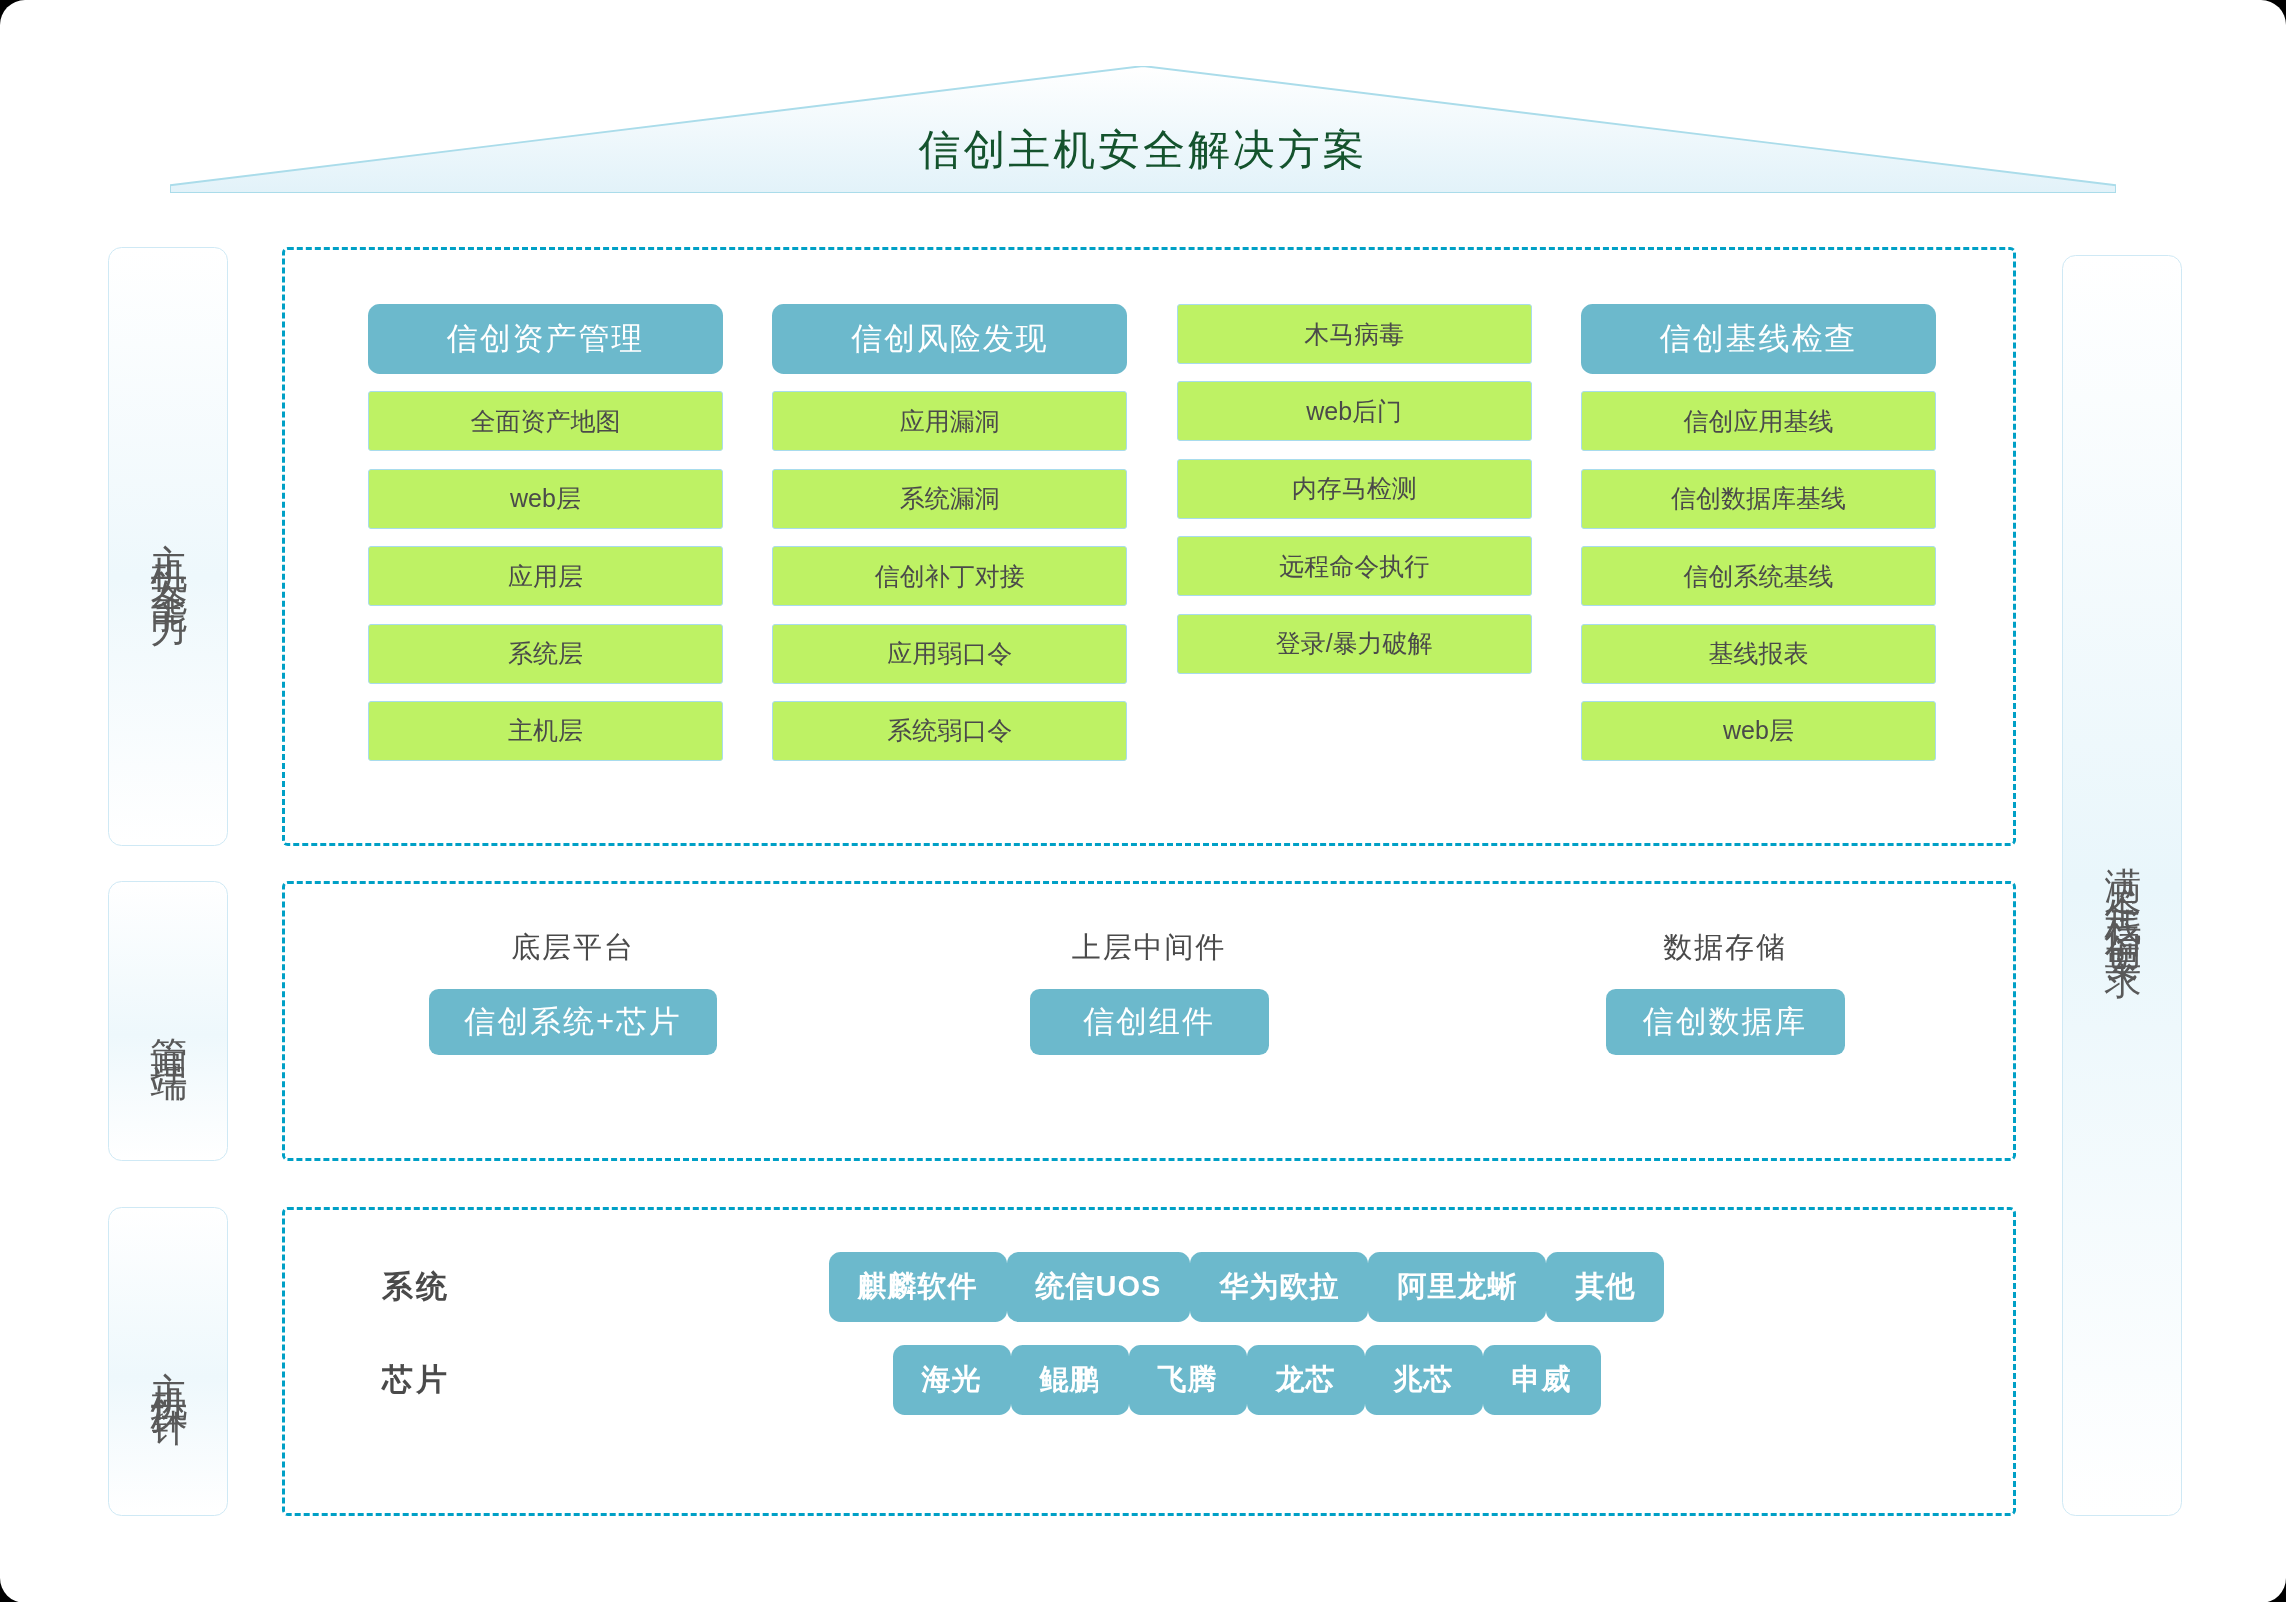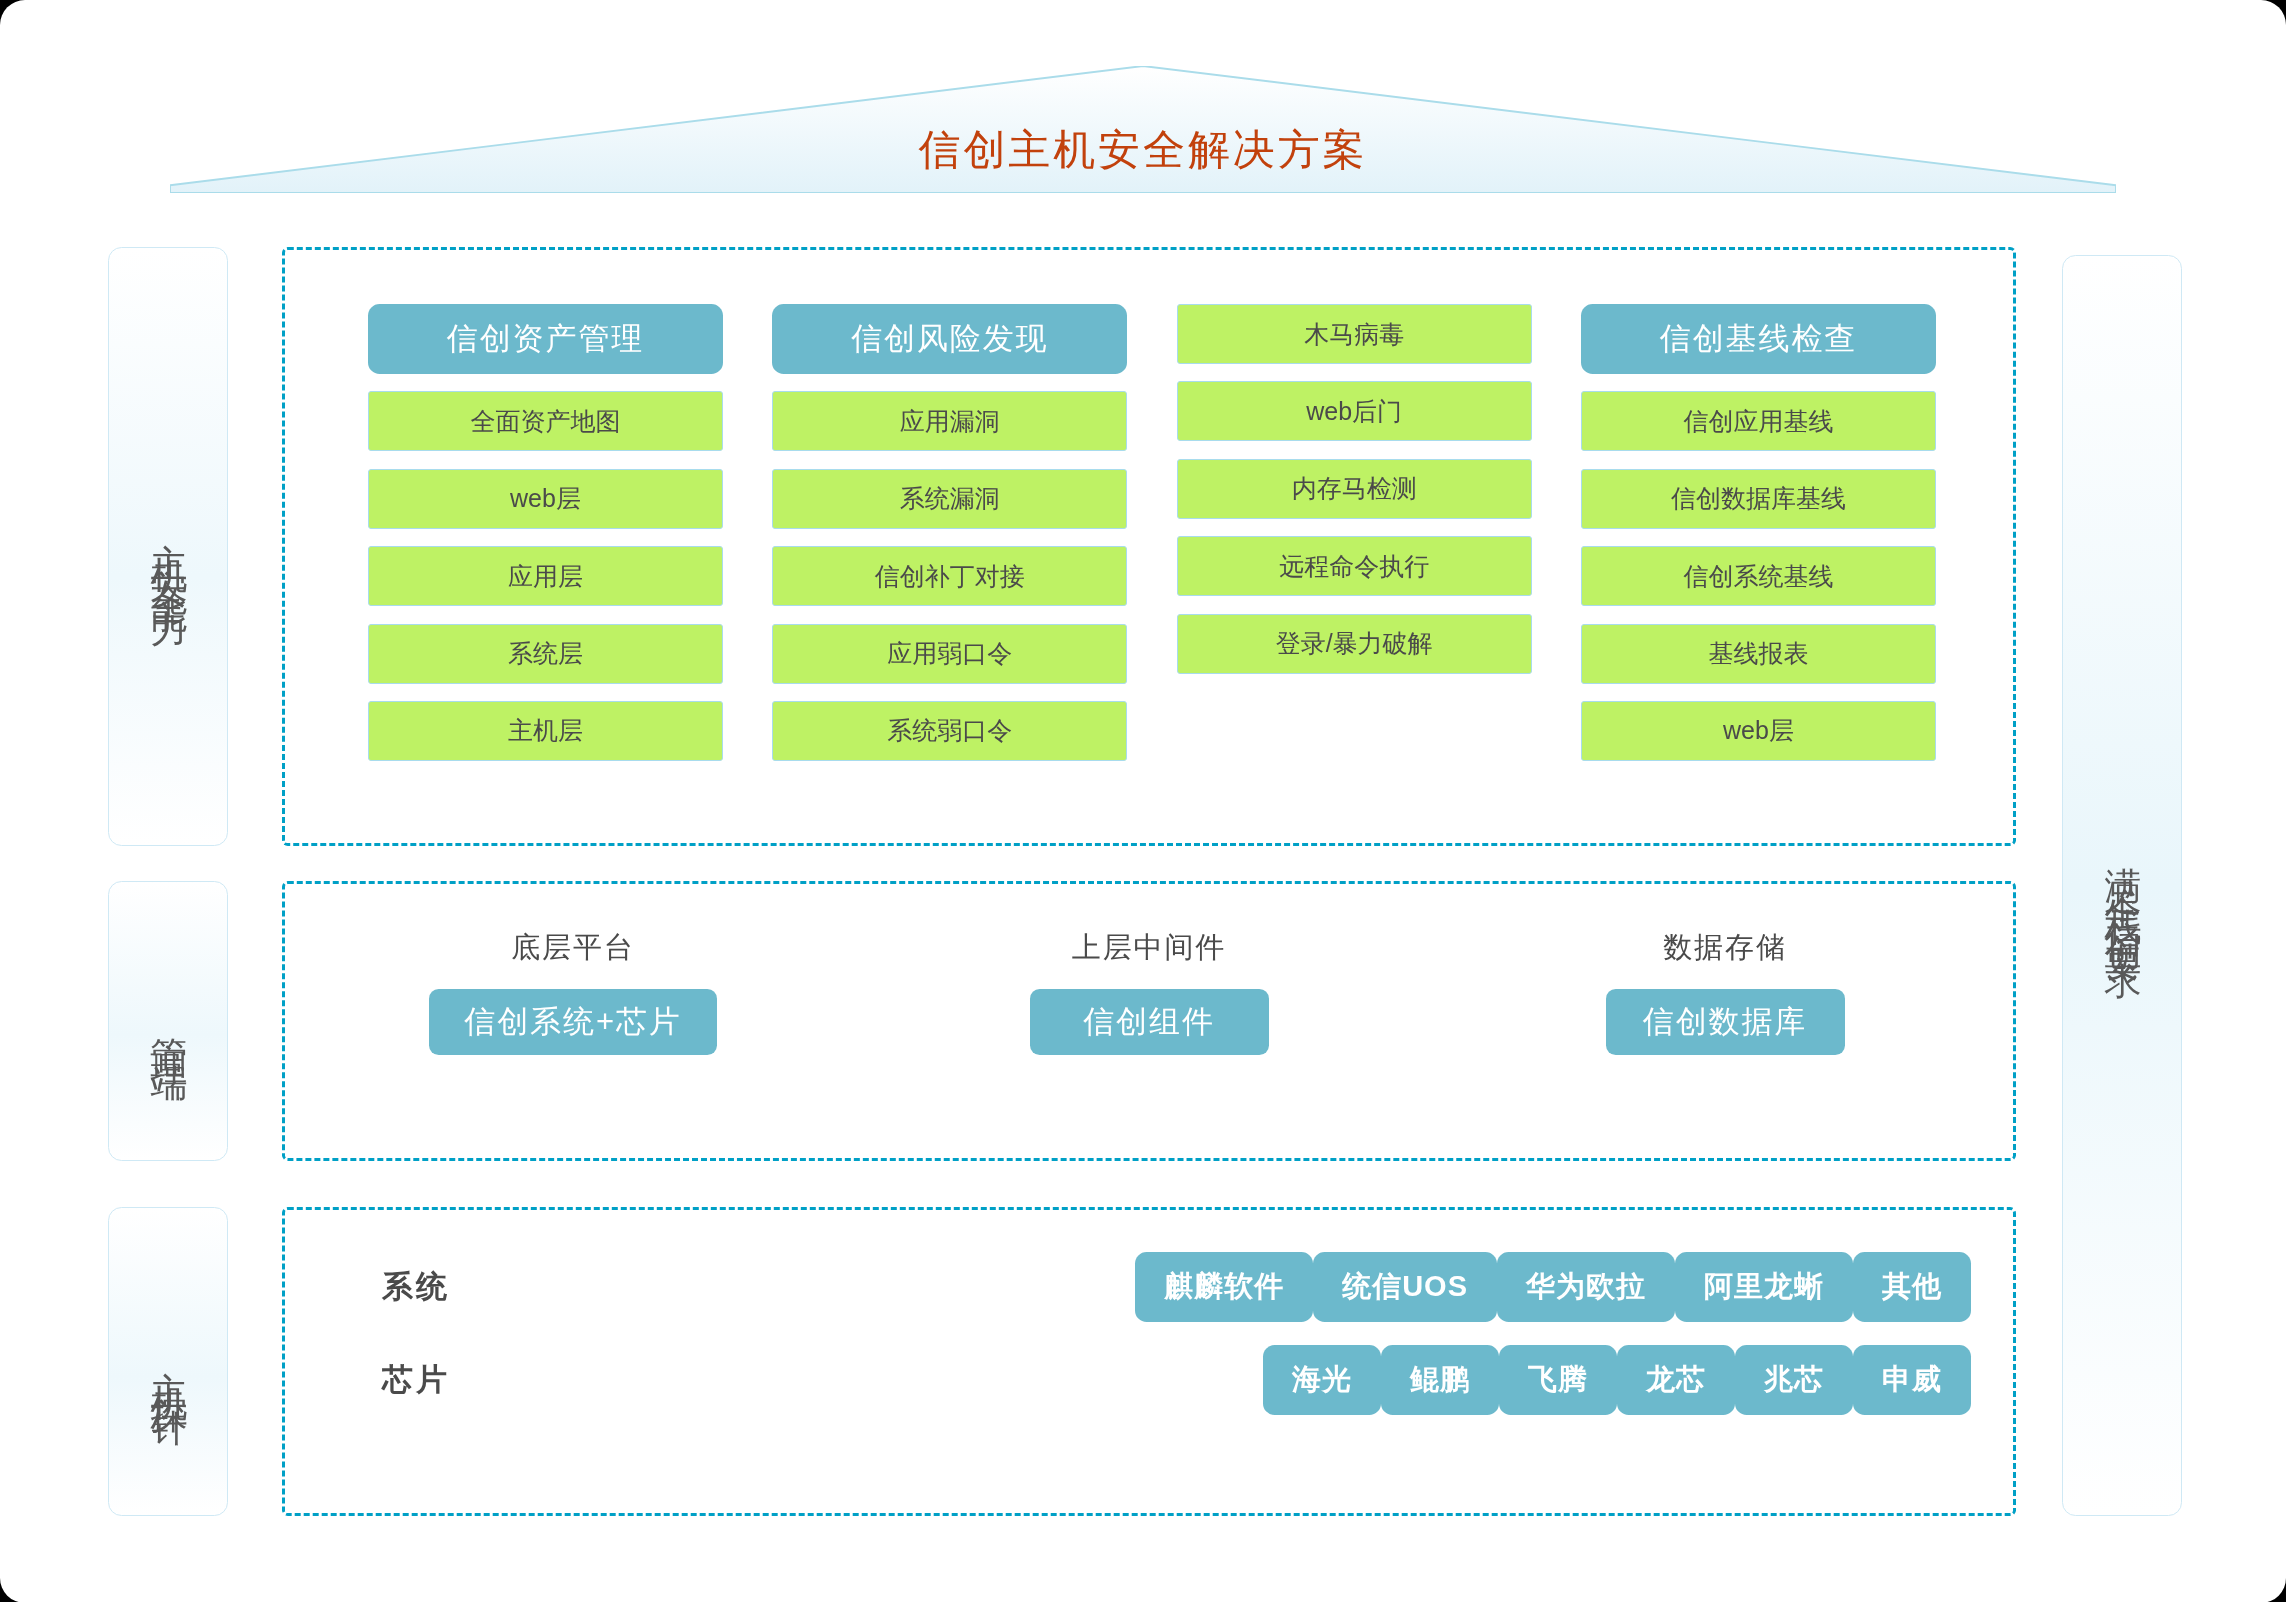--- a/index.html
+++ b/index.html
@@ -38,21 +38,21 @@
     top: 0;
     width: 100%;
     height: 127px;
     display: flex;
     align-items: flex-end;
     justify-content: center;
     padding-bottom: 15.4px;
     box-sizing: border-box;
     font-size: 42px;
     letter-spacing: 2.9px;
-    color: #c2410c;
+    color: #14532d;
     font-weight: 400;
   }
 
   
   .rail {
     position: absolute;
     border: 1.9px solid #cfe9f5;
     border-radius: 13.5px;
     background: linear-gradient(180deg, #ffffff 0%, #eef8fc 55%, #ffffff 100%);
     display: flex;
@@ -177,21 +177,21 @@
   .probe-label {
     width: 106px;
     flex: 0 0 106px;
     font-size: 31px;
     color: #4a4a4a;
     letter-spacing: 2.9px;
   }
   .probe-chips {
     flex: 1;
     display: flex;
-    justify-content: flex-end;
+    justify-content: center;
     align-items: center;
     padding-left: 34px;
   }
   .probe-chip {
     height: 70px;
     padding: 0 29px;
     border-radius: 11.6px;
     background: #6cb9cc;
     color: #ffffff;
     font-size: 29px;

